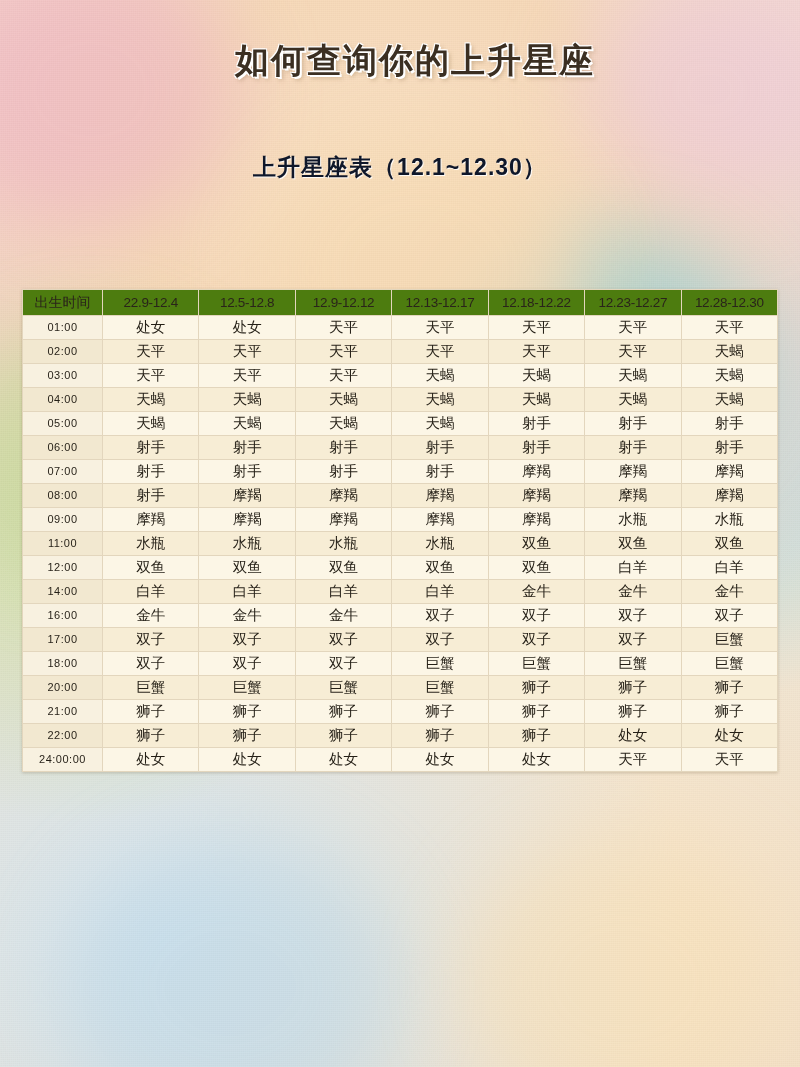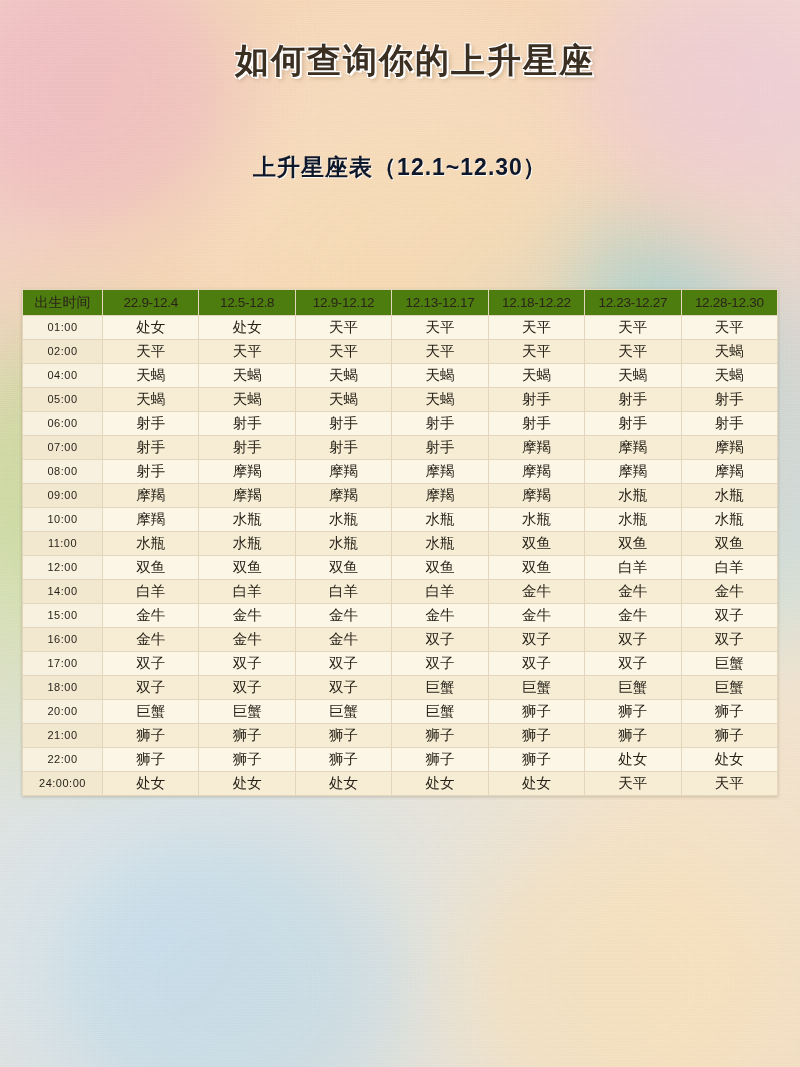--- a/index.html
+++ b/index.html
@@ -194,20 +194,30 @@
             <td class="time">02:00</td>
             <td class="sign">天平</td>
             <td class="sign">天平</td>
             <td class="sign">天平</td>
             <td class="sign">天平</td>
             <td class="sign">天平</td>
             <td class="sign">天平</td>
             <td class="sign">天蝎</td>
           </tr>
           <tr>
+            <td class="time">03:00</td>
+            <td class="sign">天平</td>
+            <td class="sign">天平</td>
+            <td class="sign">天平</td>
+            <td class="sign">天蝎</td>
+            <td class="sign">天蝎</td>
+            <td class="sign">天蝎</td>
+            <td class="sign">天蝎</td>
+          </tr>
+          <tr>
             <td class="time">04:00</td>
             <td class="sign">天蝎</td>
             <td class="sign">天蝎</td>
             <td class="sign">天蝎</td>
             <td class="sign">天蝎</td>
             <td class="sign">天蝎</td>
             <td class="sign">天蝎</td>
             <td class="sign">天蝎</td>
           </tr>
           <tr>
@@ -254,30 +264,20 @@
             <td class="time">09:00</td>
             <td class="sign">摩羯</td>
             <td class="sign">摩羯</td>
             <td class="sign">摩羯</td>
             <td class="sign">摩羯</td>
             <td class="sign">摩羯</td>
             <td class="sign">水瓶</td>
             <td class="sign">水瓶</td>
           </tr>
           <tr>
-            <td class="time">10:00</td>
-            <td class="sign">摩羯</td>
-            <td class="sign">水瓶</td>
-            <td class="sign">水瓶</td>
-            <td class="sign">水瓶</td>
-            <td class="sign">水瓶</td>
-            <td class="sign">水瓶</td>
-            <td class="sign">水瓶</td>
-          </tr>
-          <tr>
             <td class="time">11:00</td>
             <td class="sign">水瓶</td>
             <td class="sign">水瓶</td>
             <td class="sign">水瓶</td>
             <td class="sign">水瓶</td>
             <td class="sign">双鱼</td>
             <td class="sign">双鱼</td>
             <td class="sign">双鱼</td>
           </tr>
           <tr>
@@ -292,30 +292,20 @@
           </tr>
           <tr>
             <td class="time">14:00</td>
             <td class="sign">白羊</td>
             <td class="sign">白羊</td>
             <td class="sign">白羊</td>
             <td class="sign">白羊</td>
             <td class="sign">金牛</td>
             <td class="sign">金牛</td>
             <td class="sign">金牛</td>
-          </tr>
-          <tr>
-            <td class="time">15:00</td>
-            <td class="sign">金牛</td>
-            <td class="sign">金牛</td>
-            <td class="sign">金牛</td>
-            <td class="sign">金牛</td>
-            <td class="sign">金牛</td>
-            <td class="sign">金牛</td>
-            <td class="sign">双子</td>
           </tr>
           <tr>
             <td class="time">16:00</td>
             <td class="sign">金牛</td>
             <td class="sign">金牛</td>
             <td class="sign">金牛</td>
             <td class="sign">双子</td>
             <td class="sign">双子</td>
             <td class="sign">双子</td>
             <td class="sign">双子</td>

